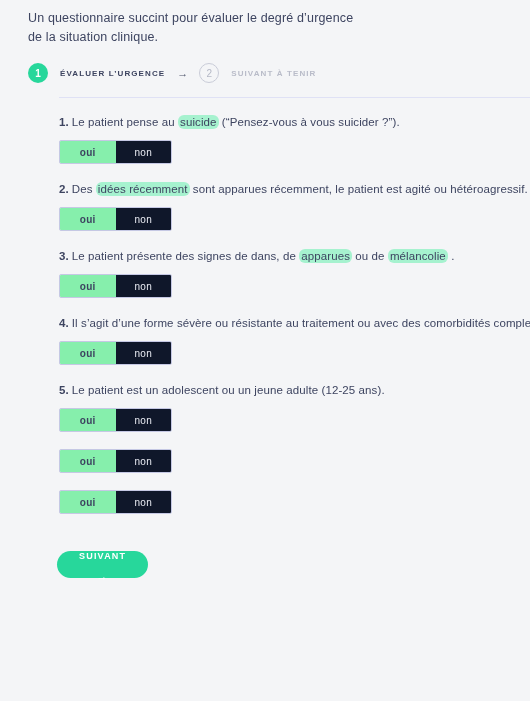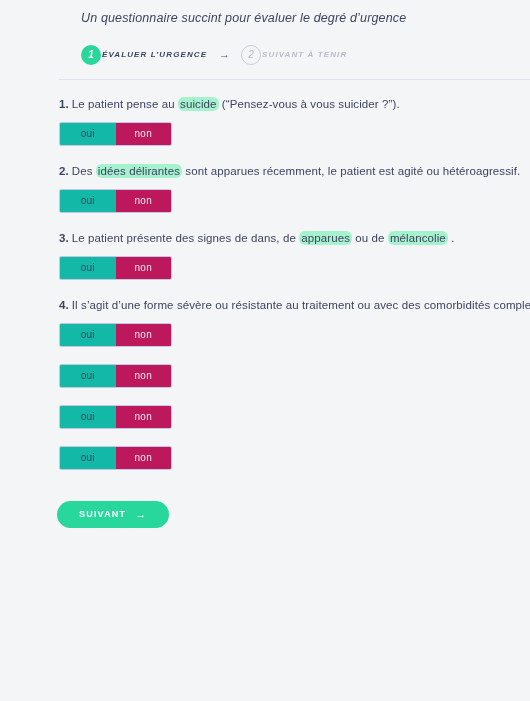--- a/index.html
+++ b/index.html
@@ -17,22 +17,21 @@
 
   .page {
     width: 530px;
     height: 701px;
     position: relative;
     background: #f4f5f7;
   }
 
   
   .header {
-    padding: 9px 0 0 81px;
-    font-style: italic;
+    padding: 9px 0 0 28px;
   }
   .intro {
     font-size: 12.5px;
     line-height: 18.5px;
     color: #3d4460;
     letter-spacing: 0.15px;
     max-width: 330px;
   }
   .intro-line { display: block; }
 
@@ -63,21 +62,21 @@
   .step-circle.inactive {
     background: transparent;
     border: 1px solid #c9ccd8;
     color: #b4b8c6;
     font-weight: normal;
   }
   .step-label {
     font-size: 8px;
     letter-spacing: 1.1px;
     font-weight: bold;
-    margin-left: 1px;
+    margin-left: 12px;
     white-space: nowrap;
   }
   .step-label.active { color: #3d4460; }
   .step-label.inactive { color: #b9bcc9; font-weight: bold; }
   .step-arrow {
     margin: 0 11px 0 12px;
     font-size: 11px;
     color: #4a5168;
     line-height: 1;
   }
@@ -128,25 +127,26 @@
     flex: 1 1 50%;
     display: flex;
     align-items: center;
     justify-content: center;
     font-size: 10px;
     letter-spacing: 0.3px;
     cursor: pointer;
     user-select: none;
   }
   .toggle-opt.off {
-    background: #14b8a6;
-    color: #3d4460;
+    background: #86efac;
+    color: #3d4460;
+    font-weight: bold;
   }
   .toggle-opt.on {
-    background: #be185d;
+    background: #0f172a;
     color: #e8eaf2;
   }
 
   
   .submit-wrap {
     padding: 14px 0 0 57px;
   }
   .btn-next {
     display: inline-flex;
     align-items: center;
@@ -155,31 +155,33 @@
     color: #ffffff;
     border: none;
     border-radius: 18px;
     height: 27px;
     padding: 0 22px;
     font-size: 9px;
     font-weight: bold;
     letter-spacing: 1.2px;
     font-family: "Liberation Sans", sans-serif;
     cursor: pointer;
+    flex-direction: column;
   }
   .btn-next .arrow { font-size: 11px; font-weight: normal; }
 </style>
 </head>
 <body>
 
 <div class="page">
 
   <div class="header">
     <div class="intro">
       <span class="intro-line">Un questionnaire succint pour évaluer le degré d’urgence</span>
+      <span class="intro-line">de la situation clinique.</span>
     </div>
 
     <div class="stepper">
       <div class="step">
         <div class="step-circle active">1</div>
         <div class="step-label active">ÉVALUER L’URGENCE</div>
       </div>
       <div class="step-arrow">→</div>
       <div class="step">
         <div class="step-circle inactive">2</div>
@@ -197,21 +199,21 @@
         <span class="q-num">1.</span><span>Le patient pense au </span><span class="hl">suicide</span><span> (“Pensez-vous à vous suicider ?”).</span>
       </div>
       <div class="toggle">
         <div class="toggle-opt off">oui</div>
         <div class="toggle-opt on">non</div>
       </div>
     </div>
 
     <div class="question">
       <div class="q-text">
-        <span class="q-num">2.</span><span>Des </span><span class="hl">idées délirantes</span><span> sont apparues récemment, le patient est agité ou hétéroagressif.</span>
+        <span class="q-num">2.</span><span>Des </span><span class="hl">idées récemment</span><span> sont apparues récemment, le patient est agité ou hétéroagressif.</span>
       </div>
       <div class="toggle">
         <div class="toggle-opt off">oui</div>
         <div class="toggle-opt on">non</div>
       </div>
     </div>
 
     <div class="question">
       <div class="q-text">
         <span class="q-num">3.</span><span>Le patient présente des signes de dans, de </span><span class="hl">apparues</span><span> ou de </span><span class="hl">mélancolie</span><span> .</span>
@@ -226,20 +228,23 @@
       <div class="q-text">
         <span class="q-num">4.</span><span>Il s’agit d’une forme sévère ou résistante au traitement ou avec des comorbidités complexes.</span>
       </div>
       <div class="toggle">
         <div class="toggle-opt off">oui</div>
         <div class="toggle-opt on">non</div>
       </div>
     </div>
 
     <div class="question">
+      <div class="q-text">
+        <span class="q-num">5.</span><span>Le patient est un adolescent ou un jeune adulte (12-25 ans).</span>
+      </div>
       <div class="toggle">
         <div class="toggle-opt off">oui</div>
         <div class="toggle-opt on">non</div>
       </div>
     </div>
 
     <div class="question">
       <div class="toggle">
         <div class="toggle-opt off">oui</div>
         <div class="toggle-opt on">non</div>

